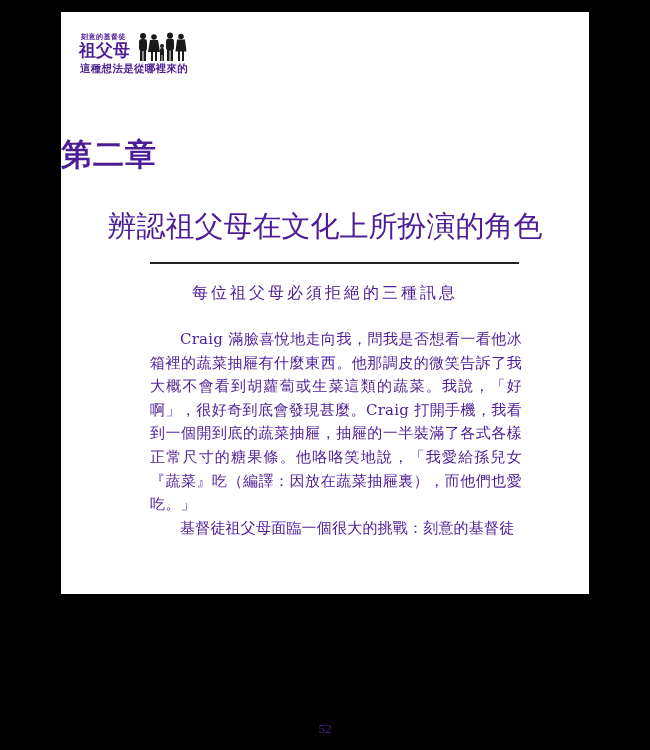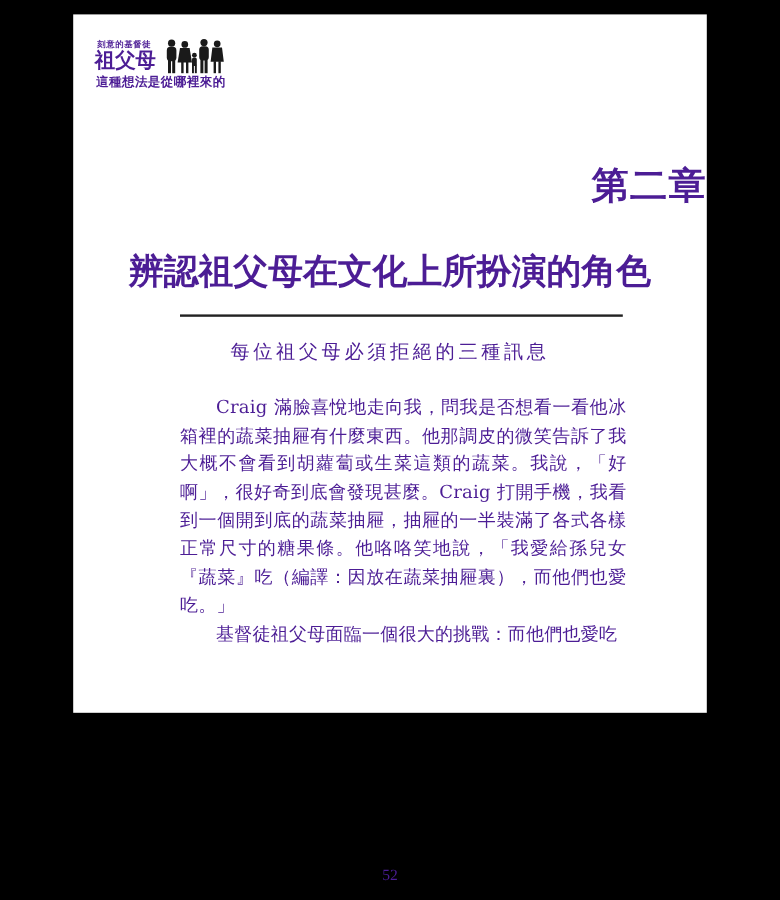--- a/index.html
+++ b/index.html
@@ -22,26 +22,26 @@
     .logo .big {
       position: absolute; left: 2px; top: 9px; font-size: 17px; font-weight: bold;
       font-family: "DejaVu Serif", serif; letter-spacing: 0px;
     }
     .logo .tag {
       position: absolute; left: 3px; top: 32px; font-size: 10.5px; font-weight: bold;
       font-family: "DejaVu Sans", sans-serif; letter-spacing: 0.3px; white-space: nowrap;
     }
     .logo svg { position: absolute; left: 60px; top: 2px; }
     .chapter {
-      position: absolute; left: 0; width: 528px; top: 122px; text-align: right;
+      position: absolute; left: 0; width: 528px; top: 122px; text-align: left;
       font-size: 31px; font-weight: bold; letter-spacing: 1px;
     }
     .title {
       position: absolute; left: 0; width: 528px; top: 195px; text-align: center;
-      font-size: 29px; font-weight: bold; letter-spacing: 0px;
+      font-size: 29px; font-weight: normal; letter-spacing: 0px;
     }
     .rule {
       position: absolute; left: 89px; width: 369px; top: 250px; height: 0;
       border-top: 2px solid #222;
     }
     .subtitle {
       position: absolute; left: 0; width: 528px; top: 271px; text-align: center;
       font-size: 16px; letter-spacing: 3px;
       font-family: "DejaVu Sans", sans-serif;
     }
@@ -90,17 +90,17 @@
     <span class="tag">這種想法是從哪裡來的</span>
   </div>
 
   <div class="chapter">第二章</div>
   <div class="title">辨認祖父母在文化上所扮演的角色</div>
   <div class="rule"></div>
   <div class="subtitle">每位祖父母必須拒絕的三種訊息</div>
 
   <div class="body">
     <p>Craig 滿臉喜悅地走向我，問我是否想看一看他冰箱裡的蔬菜抽屜有什麼東西。他那調皮的微笑告訴了我大概不會看到胡蘿蔔或生菜這類的蔬菜。我說，「好啊」，很好奇到底會發現甚麼。Craig 打開手機，我看到一個開到底的蔬菜抽屜，抽屜的一半裝滿了各式各樣正常尺寸的糖果條。他咯咯笑地說，「我愛給孫兒女『蔬菜』吃（編譯：因放在蔬菜抽屜裏），而他們也愛吃。」</p>
-    <p>基督徒祖父母面臨一個很大的挑戰：而他們也愛吃</p>
+    <p>基督徒祖父母面臨一個很大的挑戰：刻意的基督徒</p>
   </div>
 
   <div class="pageno">52</div>
 </div>
 
 </body></html>

